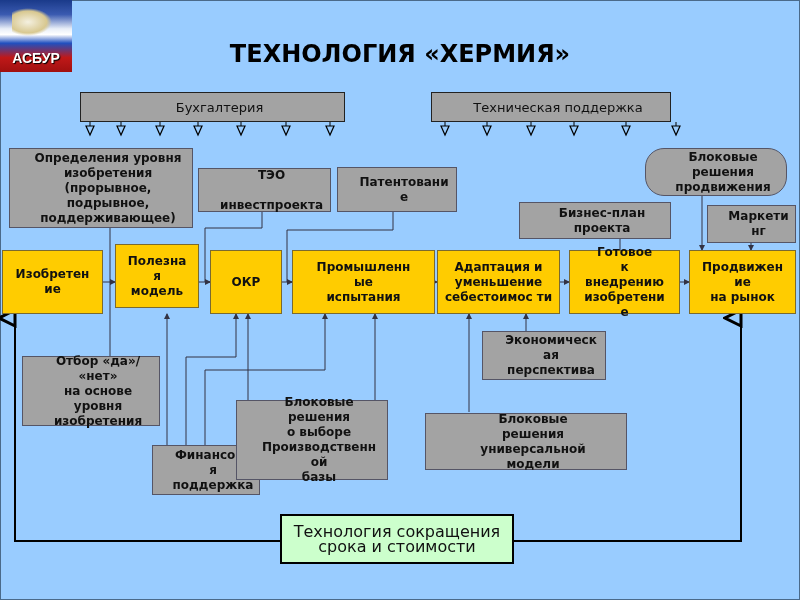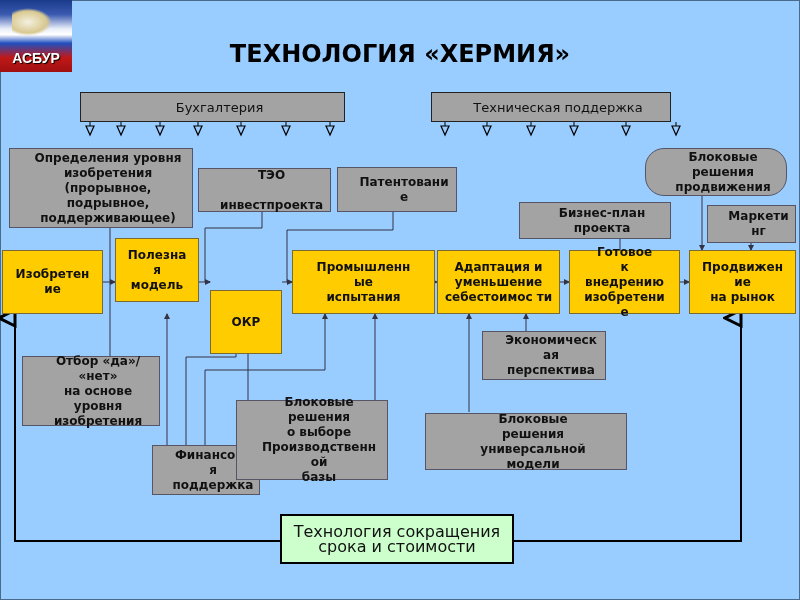--- a/index.html
+++ b/index.html
@@ -113,24 +113,24 @@
 инвестпроекта</div>
 <div class="box lt" style="left:337px;top:167px;width:120px;height:45px;white-space:pre-line;">Патентовани
 е</div>
 <div class="box lt" style="left:519px;top:193px;width:152px;height:37px;margin-top:9px;">Бизнес-план проекта</div>
 <div class="box lt" style="left:645px;top:148px;width:142px;height:48px;border-radius:19px;">Блоковые решения продвижения</div>
 <div class="box lt" style="left:707px;top:205px;width:89px;height:38px;white-space:pre-line;">Маркети
 нг</div>
 
 <div class="box yl" style="left:2px;top:250px;width:101px;height:64px;white-space:pre-line;">Изобретен
 ие</div>
-<div class="box yl" style="left:115px;top:238px;width:84px;height:64px;white-space:pre-line;">Полезна
+<div class="box yl" style="left:115px;top:244px;width:84px;height:64px;white-space:pre-line;">Полезна
 я
 модель</div>
-<div class="box yl" style="left:210px;top:250px;width:72px;height:64px;white-space:pre-line;margin-top:40px;">ОКР</div>
+<div class="box yl" style="left:210px;top:250px;width:72px;height:64px;white-space:pre-line;">ОКР</div>
 <div class="box yl" style="left:292px;top:250px;width:143px;height:64px;white-space:pre-line;">Промышленн
 ые
 испытания</div>
 <div class="box yl ovf" style="left:437px;top:250px;width:123px;height:64px;">Адаптация и уменьшение себестоимос
 ти</div>
 <div class="box yl ovf" style="left:569px;top:250px;width:111px;height:64px;white-space:pre-line;">Готовое
 к
 внедрению
 изобретени
 е</div>

